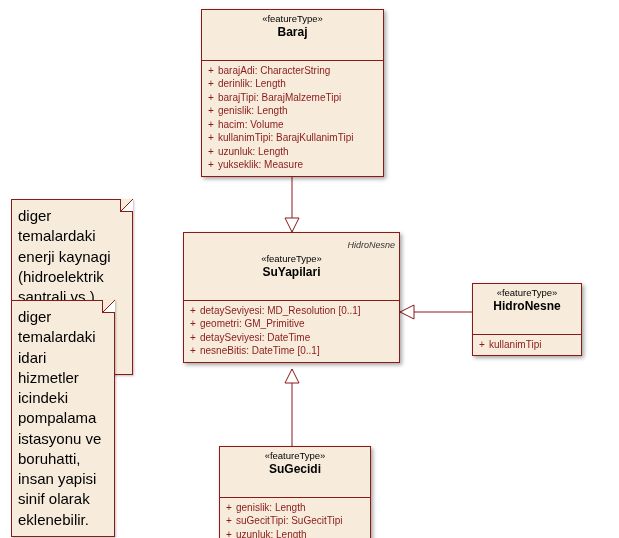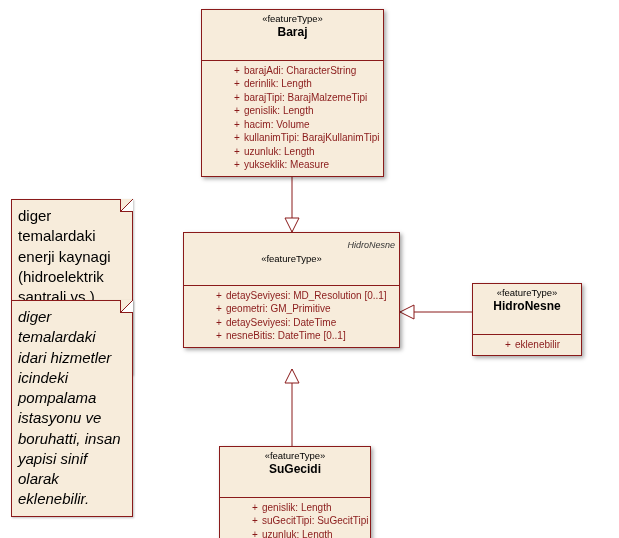--- a/index.html
+++ b/index.html
@@ -41,21 +41,20 @@
   }
   .pkg {
     font-size: 9px;
     font-style: italic;
     text-align: right;
     padding: 7px 4px 0 4px;
     color: #333;
   }
   .body {
     padding: 3px 4px 4px 6px;
-    margin-left: 26px;
   }
   .attr {
     color: #8a1a1a;
     font-size: 10px;
     line-height: 1.35;
     white-space: nowrap;
   }
   .attr .plus {
     color: #8a1a1a;
     display: inline-block;
@@ -121,54 +120,55 @@
       <div class="attr"><span class="plus">+</span><span>kullanimTipi: BarajKullanimTipi</span></div>
       <div class="attr"><span class="plus">+</span><span>uzunluk: Length</span></div>
       <div class="attr"><span class="plus">+</span><span>yukseklik: Measure</span></div>
     </div>
   </div>
 
   <div class="box" style="left:183px; top:232px; width:217px;">
     <div class="pkg">HidroNesne</div>
     <div class="head" style="border-top:none;">
       <div class="stereo">«featureType»</div>
+      <div class="cname">SuYapilari</div>
     </div>
     <div class="body">
       <div class="attr"><span class="plus">+</span><span>detaySeviyesi: MD_Resolution [0..1]</span></div>
       <div class="attr"><span class="plus">+</span><span>geometri: GM_Primitive</span></div>
       <div class="attr"><span class="plus">+</span><span>detaySeviyesi: DateTime</span></div>
       <div class="attr"><span class="plus">+</span><span>nesneBitis: DateTime [0..1]</span></div>
     </div>
   </div>
 
   <div class="box" style="left:472px; top:283px; width:110px;">
     <div class="head">
       <div class="stereo">«featureType»</div>
       <div class="cname">HidroNesne</div>
     </div>
     <div class="body">
-      <div class="attr"><span class="plus">+</span><span>eklenebilir</span></div>
+      <div class="attr"><span class="plus">+</span><span>kullanimTipi</span></div>
     </div>
   </div>
 
   <div class="box" style="left:219px; top:446px; width:152px;">
     <div class="head">
       <div class="stereo">«featureType»</div>
       <div class="cname">SuGecidi</div>
     </div>
     <div class="body">
       <div class="attr"><span class="plus">+</span><span>genislik: Length</span></div>
       <div class="attr"><span class="plus">+</span><span>suGecitTipi: SuGecitTipi</span></div>
       <div class="attr"><span class="plus">+</span><span>uzunluk: Length</span></div>
     </div>
   </div>
 
   <div class="note" style="left:11px; top:199px; width:122px;">
     <div class="fold"></div>
     <span>diger temalardaki enerji kaynagi (hidroelektrik santrali vs.) insan yapisi olarak eklenebilir.</span>
   </div>
 
-  <div class="note" style="left:11px; top:300px; width:122px;font-style:italic;">
+  <div class="note" style="left:11px; top:300px; width:104px;">
     <div class="fold"></div>
     <span>diger temalardaki idari hizmetler icindeki pompalama istasyonu ve boruhatti, insan yapisi sinif olarak eklenebilir.</span>
   </div>
 
 </div>
 
 </body></html>

